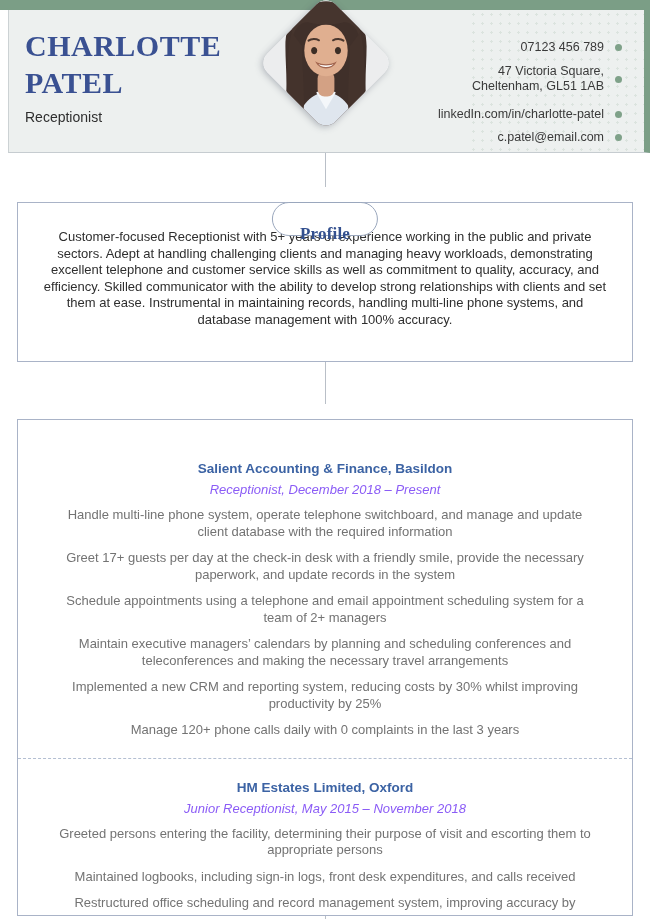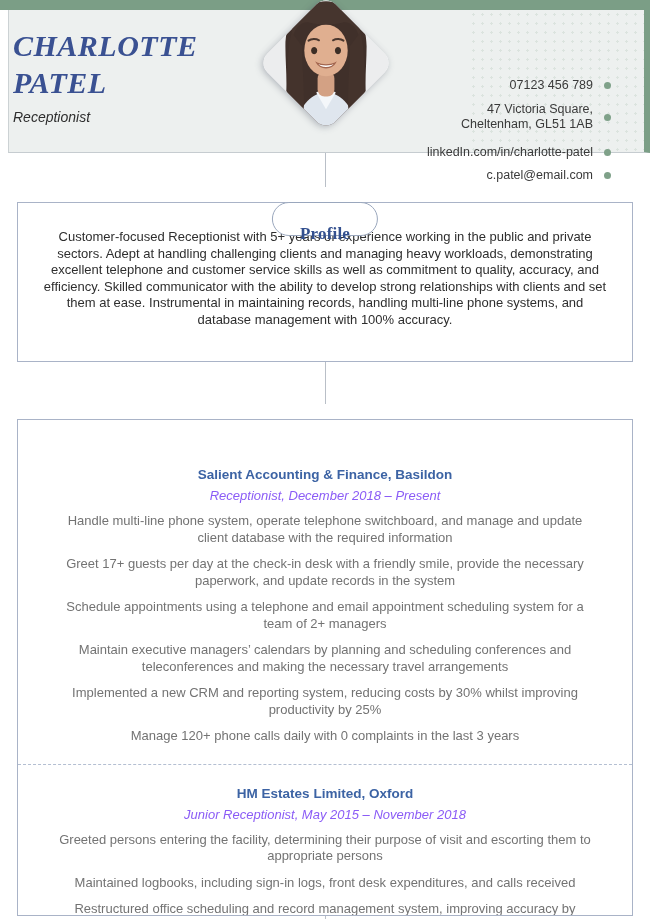--- a/index.html
+++ b/index.html
@@ -17,21 +17,21 @@
     position: relative; margin-left: 8px; height: 143px;
     background: #edf0ef;
     border-left: 1px solid #ccd2d4; border-bottom: 1px solid #c6ccd0;
     border-right: 6px solid #7b9e86;
   }
   .header::before {
     content: ""; position: absolute; right: 0; top: 0; bottom: 0; width: 175px;
     background-image: radial-gradient(#c9d6cd 1px, transparent 1.3px);
     background-size: 9px 9px; opacity: .5; pointer-events: none;
   }
-  .name-block { position: absolute; left: 4px; top: 17px; font-style: italic; }
+  .name-block { position: absolute; left: 16px; top: 17px; }
   .name {
     font-family: "Liberation Serif", "DejaVu Serif", serif;
     font-weight: 700; font-size: 30px; line-height: 37px;
     color: #3a5192; letter-spacing: .5px;
   }
   .job-title { margin-top: 8px; font-size: 14px; color: #2e2e2e; }
 
   
   .diamond-wrap { position: absolute; left: 317px; top: 5px; transform: translateX(-50%); width: 96px; height: 96px; z-index: 3; }
   .diamond {
@@ -40,21 +40,21 @@
     border-radius: 13px; overflow: hidden; background: #fff;
     box-shadow: 0 2px 7px rgba(60,70,90,.35);
   }
   .diamond-inner {
     position: absolute; left: -22px; top: -22px; width: 140px; height: 140px;
     transform: rotate(-45deg);
   }
   .diamond-inner svg { width: 100%; height: 100%; display: block; }
 
   
-  .contact { position: absolute; right: 33px; top: 30px; margin-top: 38px; }
+  .contact { position: absolute; right: 22px; top: 30px; }
   .contact-row { display: flex; justify-content: flex-end; align-items: center; margin-bottom: 8px; }
   .contact-text { text-align: right; font-size: 12.5px; line-height: 15.5px; color: #3a3a3a; }
   .dot { width: 7px; height: 7px; border-radius: 50%; background: #7fa189; margin-left: 11px; flex: 0 0 auto; }
   .contact-row.gap-top { margin-top: 12px; }
 
   
   .connector { width: 1px; background: #b9bfc7; margin: 0 auto; }
   .c1 { height: 34px; } .c2 { height: 42px; } .c3 { height: 39px; }
 
   
@@ -66,21 +66,21 @@
     font-family: "Liberation Serif", "DejaVu Serif", serif;
     font-weight: 700; font-size: 17px; color: #33508f; letter-spacing: .2px;
   }
   .box {
     margin: 15px 17px 0; background: #fff;
     border: 1px solid #a9b3c7; overflow: hidden;
   }
   .profile-box { height: 160px; padding: 26px 23px 0; }
   .profile-text { font-size: 13px; line-height: 16.5px; text-align: center; color: #2e2e2e; }
 
-  .work-box { height: 497px; padding: 16px 27px 18px; }
+  .work-box { height: 497px; padding: 10px 27px 18px; }
   .job-company { text-align: center; font-size: 13.5px; font-weight: 700; color: #3c63a4; }
   .job-company.first { margin-top: 31px; }
   .job-company.second { margin-top: 21px; }
   .job-role { text-align: center; font-style: italic; font-size: 13px; color: #8b5cf6; margin-top: 6px; }
   .bullet { text-align: center; font-size: 13px; line-height: 16.5px; color: #737373; margin: 10px 12px 0; }
   .divider { border: 0; border-top: 1px dashed #b4bfd2; margin: 19px -27px 0; }
 </style>
 </head>
 <body>
 

